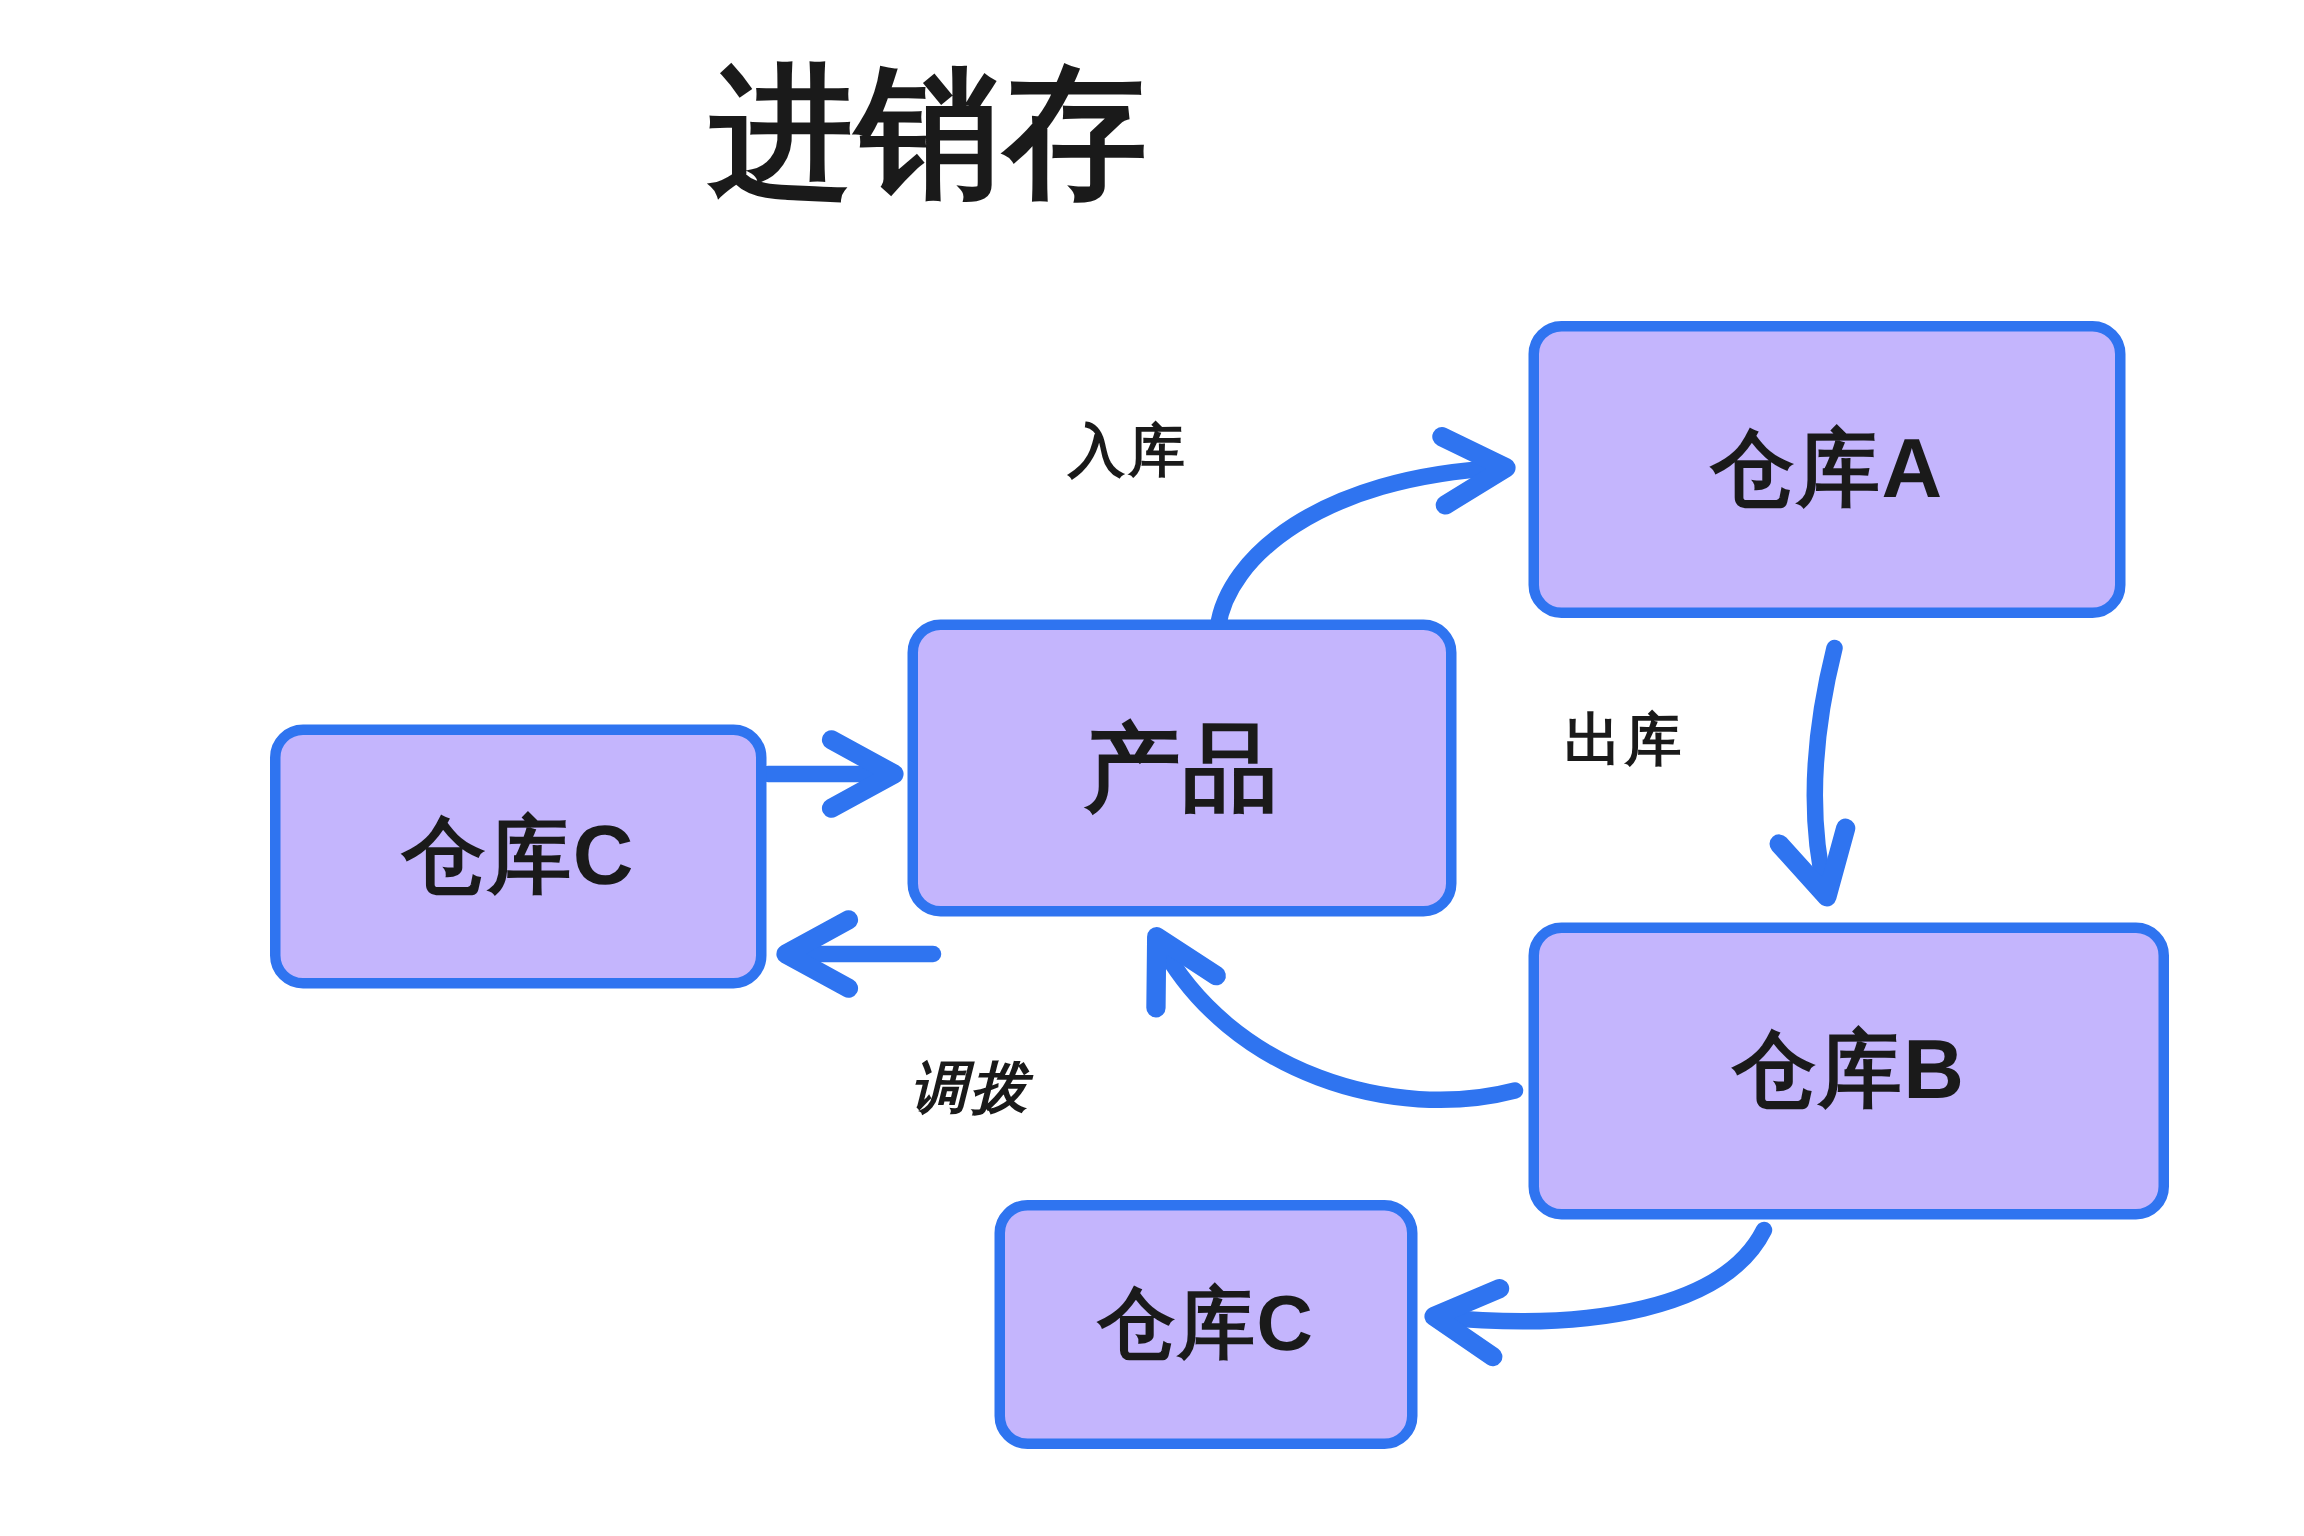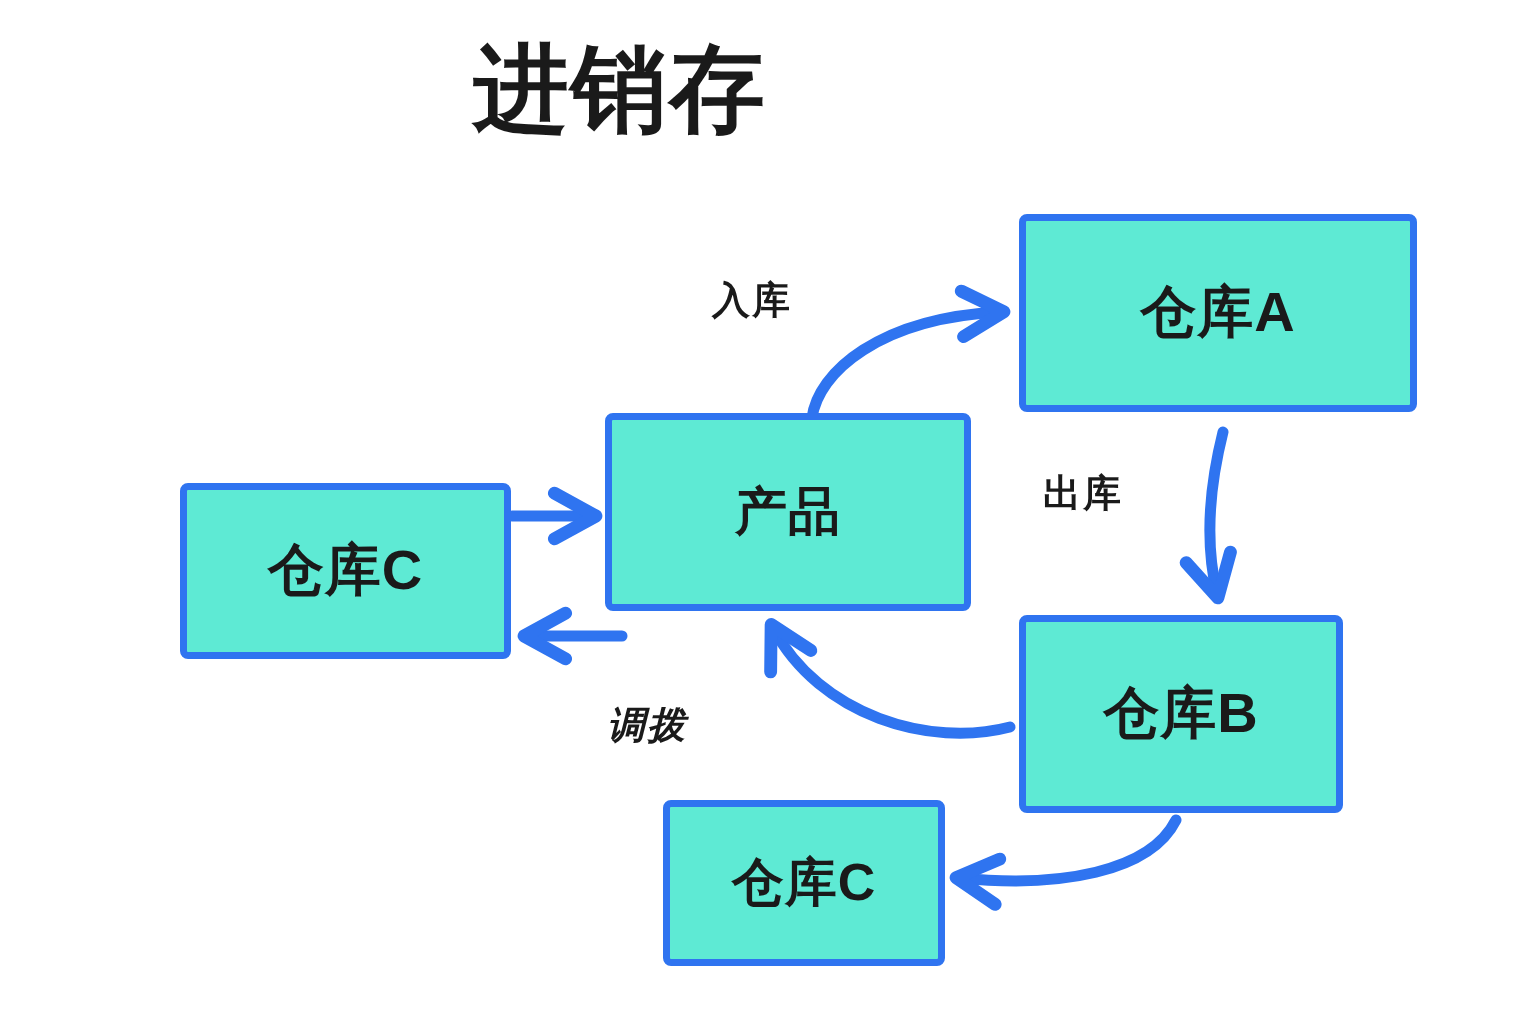--- a/index.html
+++ b/index.html
@@ -36,39 +36,39 @@
     font-size: 96px;
     font-weight: 700;
     color: #1a1a1a;
     letter-spacing: 2px;
     line-height: 1.15;
     white-space: nowrap;
   }
   .node {
     position: absolute;
     box-sizing: border-box;
-    background: #5eead4;
+    background: #c4b5fd;
     border: 7px solid #2f74f0;
-    border-radius: 8px;
+    border-radius: 22px;
     display: flex;
     align-items: center;
     justify-content: center;
     color: #1a1a1a;
     font-weight: 600;
     letter-spacing: 1px;
     z-index: 3;
   }
   .node-label {
     display: block;
     white-space: nowrap;
   }
   #node-warehouse-a { left: 1019px; top: 214px; width: 398px; height: 198px; font-size: 56px; }
-  #node-product    { left: 605px;  top: 413px; width: 366px; height: 198px; font-size: 52px; }
+  #node-product    { left: 605px;  top: 413px; width: 366px; height: 198px; font-size: 64px; }
   #node-warehouse-c-left { left: 180px; top: 483px; width: 331px; height: 176px; font-size: 56px; }
-  #node-warehouse-b { left: 1019px; top: 615px; width: 324px; height: 198px; font-size: 56px; }
+  #node-warehouse-b { left: 1019px; top: 615px; width: 427px; height: 198px; font-size: 56px; }
   #node-warehouse-c-bottom { left: 663px; top: 800px; width: 282px; height: 166px; font-size: 52px; }
 
   .edge-label {
     position: absolute;
     color: #1a1a1a;
     font-size: 38px;
     font-weight: 600;
     letter-spacing: 2px;
     white-space: nowrap;
     z-index: 4;

